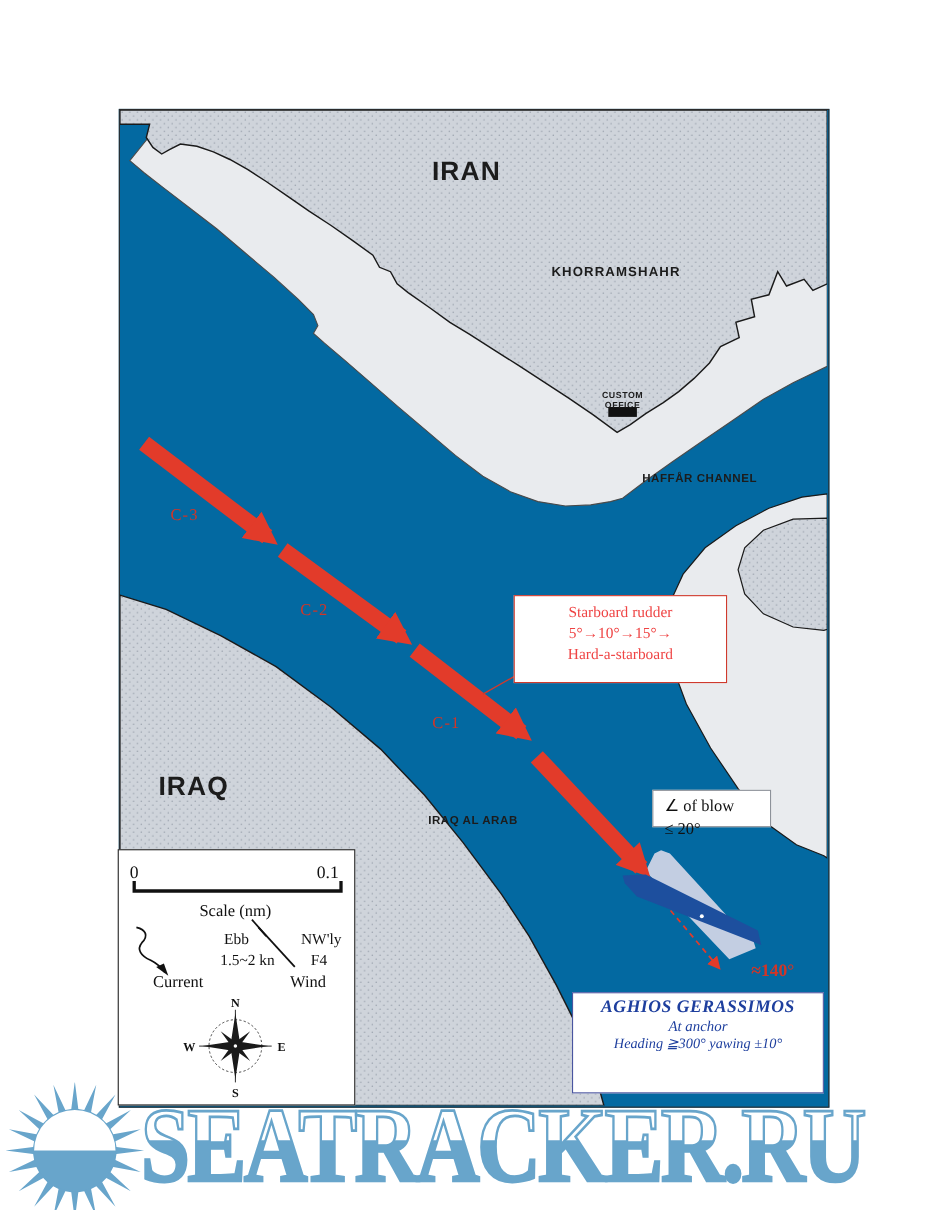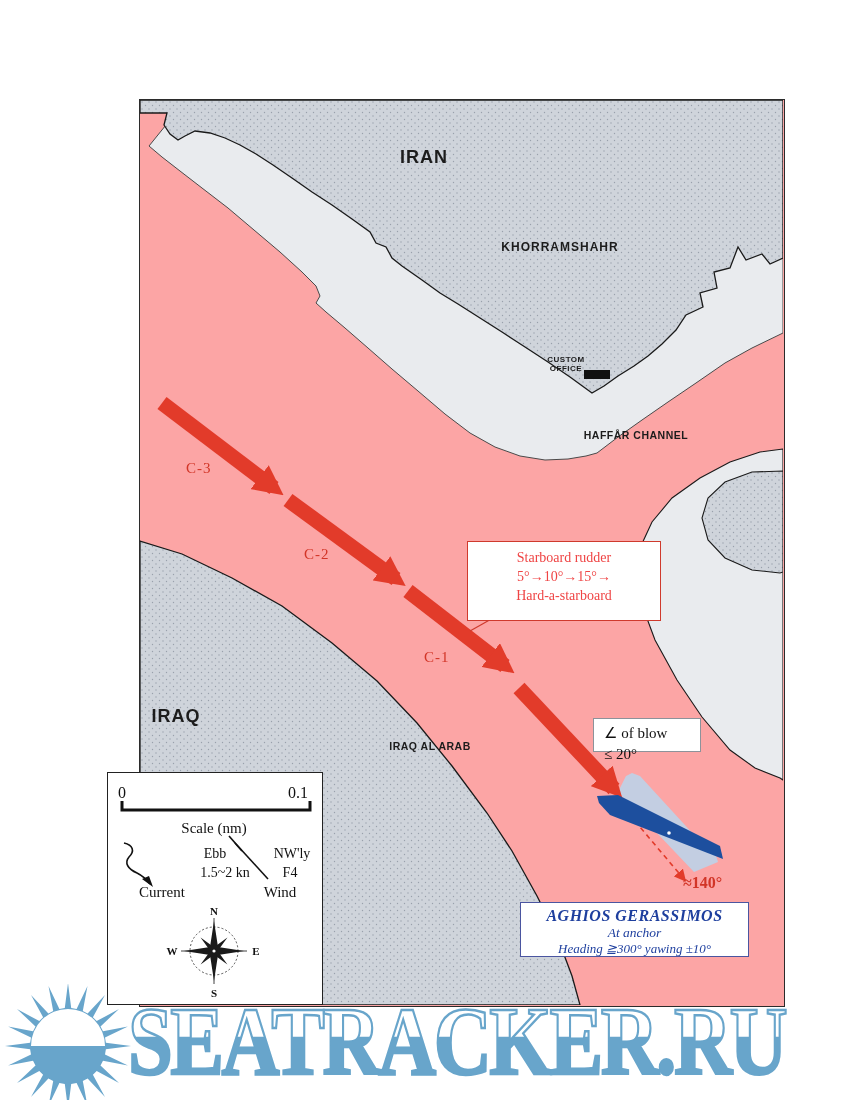--- a/index.html
+++ b/index.html
@@ -1,37 +1,37 @@
 <!DOCTYPE html>
 <html><head>
 <meta charset="utf-8">
 <style>
   html,body{margin:0;padding:0;background:#fff;}
   #page{position:relative;width:850px;height:1100px;overflow:hidden;background:#fff;
         font-family:"Liberation Sans",sans-serif;}
   #map-frame{position:absolute;left:108px;top:99px;width:646px;height:908px;
-             border:1.5px solid #2b2b2b;background:#fca5a5;box-sizing:border-box;margin-left:31px;}
+             border:1.5px solid #2b2b2b;background:#0369a1;box-sizing:border-box;}
   #map-svg{position:absolute;left:0;top:0;}
   .maplabel{position:absolute;transform:translate(-50%,-50%);font-weight:bold;
             color:#1c1c1c;white-space:nowrap;letter-spacing:1px;}
-  .lbl-big{font-size:18px;}
+  .lbl-big{font-size:24px;}
   .lbl-med{font-size:12px;}
   .lbl-sm{font-size:10.5px;letter-spacing:.5px;}
   .lbl-tiny{font-size:8px;letter-spacing:.5px;text-align:center;line-height:9px;}
   .annot-box{position:absolute;background:#fff;box-sizing:border-box;text-align:center;
              font-family:"Liberation Serif",serif;}
   #arya-box{left:115px;top:335px;width:158px;height:53px;border:1.5px solid #cf3a2d;
             color:#d23527;padding-top:5px;}
   #arya-title{font-size:17px;font-weight:bold;font-style:italic;letter-spacing:.5px;}
   #arya-course{font-size:14.5px;font-style:italic;}
   #rudder-box{left:467px;top:541px;width:194px;height:80px;border:1.3px solid #cf3a2d;
               color:#ef4444;font-size:14px;line-height:19px;padding-top:6px;}
   #blow-box{left:593px;top:718px;width:108px;height:34px;border:1.2px solid #8d929a;
             color:#111;font-size:15px;line-height:21px;text-align:left;padding:4px 0 0 10px;}
-  #aghios-box{left:520px;top:902px;width:229px;height:55px;border:1.5px solid #4a55a0;
+  #aghios-box{left:520px;top:902px;width:229px;height:92px;border:1.5px solid #4a55a0;
               color:#1e3f9e;padding-top:4px;}
   #aghios-title{font-size:16px;font-weight:bold;font-style:italic;letter-spacing:.5px;}
   #aghios-l2{font-size:13.5px;font-style:italic;}
   #aghios-l3{font-size:13px;font-style:italic;}
   #impact-heading{position:absolute;left:683px;top:874px;color:#d23527;
                   font-family:"Liberation Serif",serif;font-size:16px;font-weight:bold;}
   #legend-box{position:absolute;left:107px;top:772px;width:216px;height:233px;
               border:1.5px solid #222;background:#fff;box-sizing:border-box;}
   
   #wm{position:absolute;left:0;top:983px;width:850px;height:117px;}

